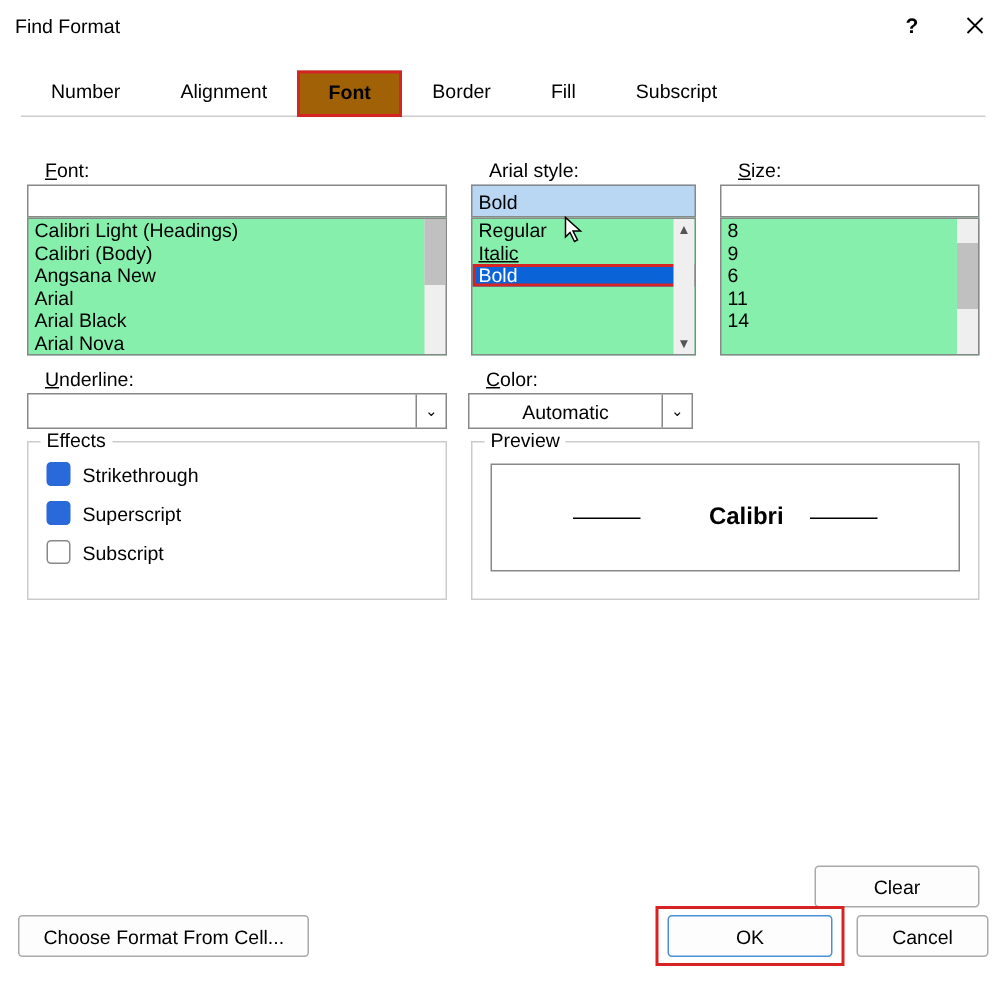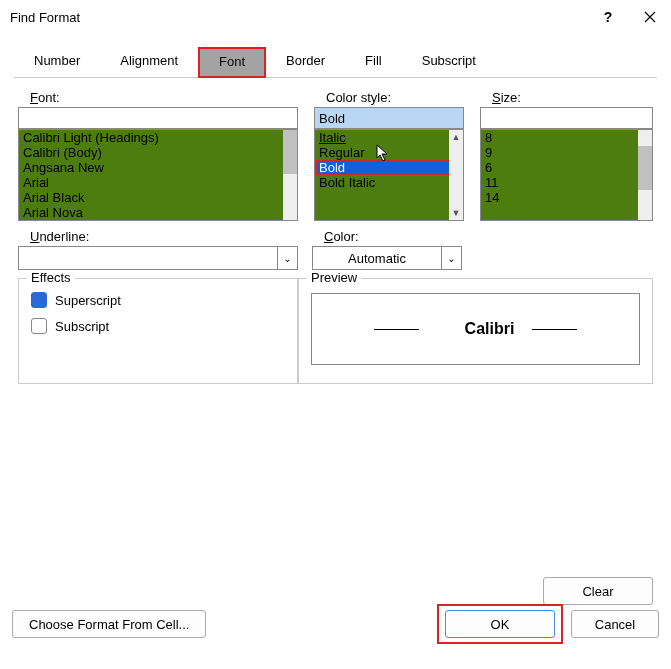--- a/index.html
+++ b/index.html
@@ -4,54 +4,54 @@
 <style>
   * { box-sizing: border-box; font-family: "Segoe UI", Tahoma, sans-serif; }
   body { margin: 0; background: #fff; width: 671px; height: 669px; overflow: hidden; }
 
   .titlebar { display: flex; align-items: center; height: 34px; padding: 0 0 0 10px; }
   .titlebar .title { flex: 1; font-size: 13px; }
   .titlebar .btn { width: 42px; height: 34px; display: flex; align-items: center; justify-content: center; font-size: 14px; }
   .titlebar .help { font-weight: bold; }
   .titlebar .close svg { width: 12px; height: 12px; }
 
-  .tabs { display: flex; margin: 12px 14px 0 14px; border-bottom: 1px solid #ccc; font-size: 13px; }
+  .tabs { display: flex; margin: 12px 14px 16px 14px; border-bottom: 1px solid #ccc; font-size: 13px; }
   .tab { padding: 6px 20px 8px 20px; cursor: default; position: relative; top: 1px; }
-  .tab.active { border: 1px solid #ccc; border-bottom: 1px solid #fff; background: #a3a3a3; }
+  .tab.active { border: 1px solid #ccc; border-bottom: 1px solid #fff; background: #a16207; font-weight: bold; }
   .hl-red { outline: 2px solid #d62424; outline-offset: -2px; }
 
   .content { padding: 8px 18px 0 18px; display: flex; gap: 16px; font-size: 13px; }
   .col-font { width: 280px; }
   .col-style { width: 150px; }
   .col-size { flex: 1; }
 
   .lbl { display: block; margin: 4px 0 2px 12px; }
   .underline-first::first-letter { text-decoration: underline; }
 
   .input { width: 100%; height: 22px; border: 1px solid #888; background: #fff; padding: 0 4px; font-size: 13px; }
   .input.sel { background: #b9d6f2; }
 
-  .listbox { position: relative; width: 100%; border: 1px solid #888; background: #4d7c0f; overflow: hidden; }
+  .listbox { position: relative; width: 100%; border: 1px solid #888; background: #86efac; overflow: hidden; }
   .lb-font { height: 92px; }
   .lb-style { height: 92px; }
   .lb-size { height: 92px; }
   .item { padding: 0 4px; height: 15px; line-height: 15px; white-space: nowrap; }
   .item.sel { background: #0a64d8; color: #fff; }
   .scrollbar { position: absolute; right: 0; top: 0; width: 14px; height: 100%; background: #efefef; }
   .thumb { position: absolute; right: 0; width: 14px; background: #c0c0c0; }
   .arr { position: absolute; right: 0; width: 14px; height: 14px; display: flex; align-items: center; justify-content: center; font-size: 9px; color: #555; }
 
   .row2 { padding: 4px 18px 0 18px; display: flex; gap: 14px; font-size: 13px; }
   .col-under { width: 280px; }
   .col-color { width: 150px; }
   .combo { width: 100%; height: 24px; border: 1px solid #888; background: #fff; display: flex; align-items: center; }
   .combo .val { flex: 1; padding: 0 6px; text-align: center; }
   .combo .dd { width: 20px; height: 100%; border-left: 1px solid #888; display: flex; align-items: center; justify-content: center; font-size: 10px; }
 
-  .panels { padding: 8px 18px 0 18px; display: flex; font-size: 13px; }
+  .panels { padding: 8px 18px 0 18px; display: flex; gap: 16px; font-size: 13px; }
   .fieldset { border: 1px solid #ccc; padding: 8px 12px 12px 12px; position: relative; }
   .legend { position: absolute; top: -9px; left: 8px; background: #fff; padding: 0 4px; font-size: 13px; }
   .fs-effects { width: 280px; height: 106px; }
   .fs-preview { flex: 1; height: 106px; }
   .chk { display: flex; align-items: center; gap: 8px; height: 26px; }
   .box { width: 16px; height: 16px; border: 1px solid #888; border-radius: 3px; }
   .box.on { background: #2a69da; border-color: #2a69da; }
   .preview-inner { margin-top: 6px; height: 72px; border: 1px solid #888; display: flex; align-items: center; justify-content: center; }
   .pv-line { border-top: 1px solid #000; width: 45px; height: 0; }
   .pv-text { margin: 0 18px; font-weight: bold; font-size: 16px; padding-left: 28px; }
@@ -98,27 +98,26 @@
       <div class="item">Arial</div>
       <div class="item">Arial Black</div>
       <div class="item">Arial Nova</div>
       <div class="scrollbar">
         <div class="thumb" style="top:0;height:44px"></div>
       </div>
     </div>
   </div>
 
   <div class="col-style">
-    <span class="lbl">Color style:</span>
+    <span class="lbl">Arial style:</span>
     <input class="input sel" value="Bold" style="">
     <div class="listbox lb-style">
+      <div class="item">Regular</div>
       <div class="item" style="text-decoration:underline">Italic</div>
-      <div class="item">Regular</div>
       <div class="item sel hl-red">Bold</div>
-      <div class="item">Bold Italic</div>
       <div class="scrollbar">
         <div class="arr" style="top:0">▲</div>
         <div class="arr" style="bottom:0">▼</div>
       </div>
     </div>
   </div>
 
   <div class="col-size">
     <span class="lbl underline-first">Size:</span>
     <input class="input" value="" style="">
@@ -150,20 +149,24 @@
       <div class="dd">⌄</div>
     </div>
   </div>
 </div>
 
 <div class="panels">
   <div class="fieldset fs-effects">
     <div class="legend">Effects</div>
     <div class="chk">
       <div class="box on"></div>
+      <span>Strikethrough</span>
+    </div>
+    <div class="chk">
+      <div class="box on"></div>
       <span>Superscript</span>
     </div>
     <div class="chk">
       <div class="box"></div>
       <span>Subscript</span>
     </div>
   </div>
   <div class="fieldset fs-preview">
     <div class="legend">Preview</div>
     <div class="preview-inner">

